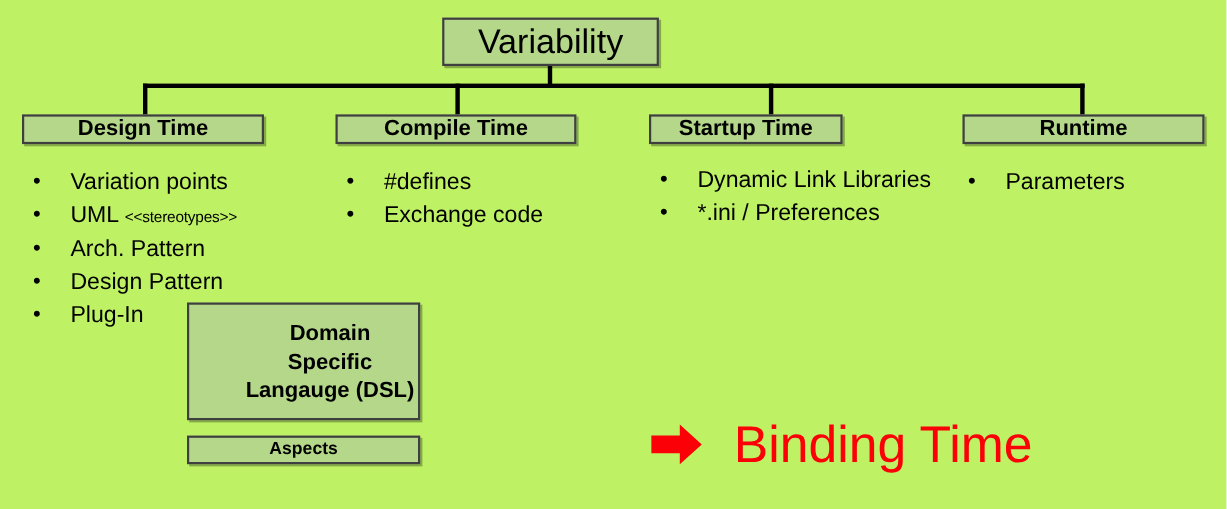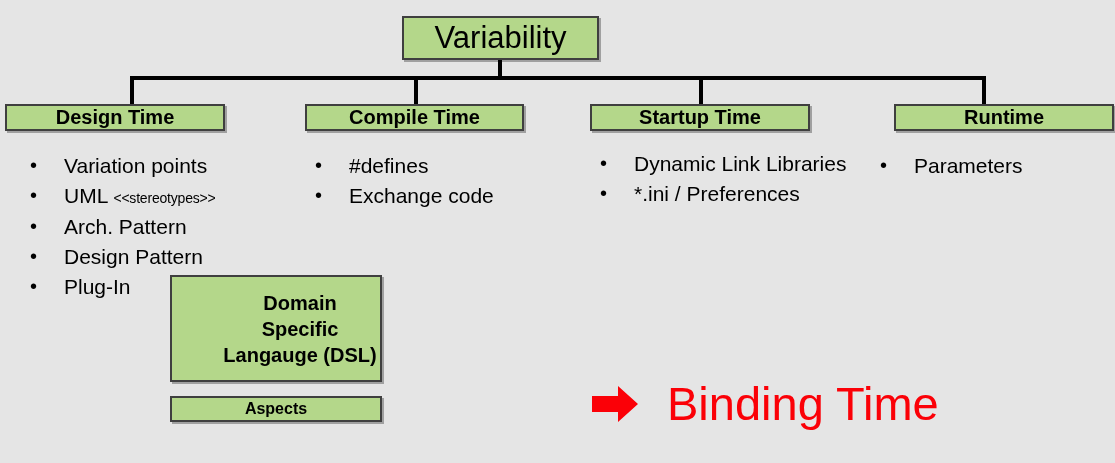--- a/index.html
+++ b/index.html
@@ -8,21 +8,21 @@
     background: #ffffff;
   }
   body {
     font-family: "Liberation Sans", sans-serif;
     -webkit-font-smoothing: antialiased;
   }
   #canvas {
     position: relative;
     width: 1115px;
     height: 463px;
-    background: #e5e5e5;
+    background: #bef264;
     overflow: hidden;
   }
 
   
   .gbox {
     position: absolute;
     background: #b4d78a;
     border: 2px solid #3f3f3f;
     box-sizing: border-box;
     display: flex;
@@ -37,24 +37,24 @@
     left: 402px;  top: 16px;  width: 197px; height: 44px;
     font-size: 31px;
     font-weight: 400;
   }
   .lvl2 {
     top: 104px;
     height: 27px;
     font-size: 20px;
     font-weight: bold;
   }
-  #box-design-time  { left: 5px;  width: 220px; }
+  #box-design-time  { left: 20px;  width: 220px; }
   #box-compile-time { left: 305px; width: 219px; }
-  #box-startup-time { left: 590px; width: 220px; }
-  #box-runtime      { left: 875px; width: 220px; margin-left: 19px; }
+  #box-startup-time { left: 590px; width: 176px; }
+  #box-runtime      { left: 875px; width: 220px; }
 
   #box-dsl {
     left: 170px; top: 275px; width: 212px; height: 107px;
     font-size: 20px;
     font-weight: bold;
     line-height: 1.30;
     text-align: center;
     flex-direction: column;
     padding-left: 48px;
   }

